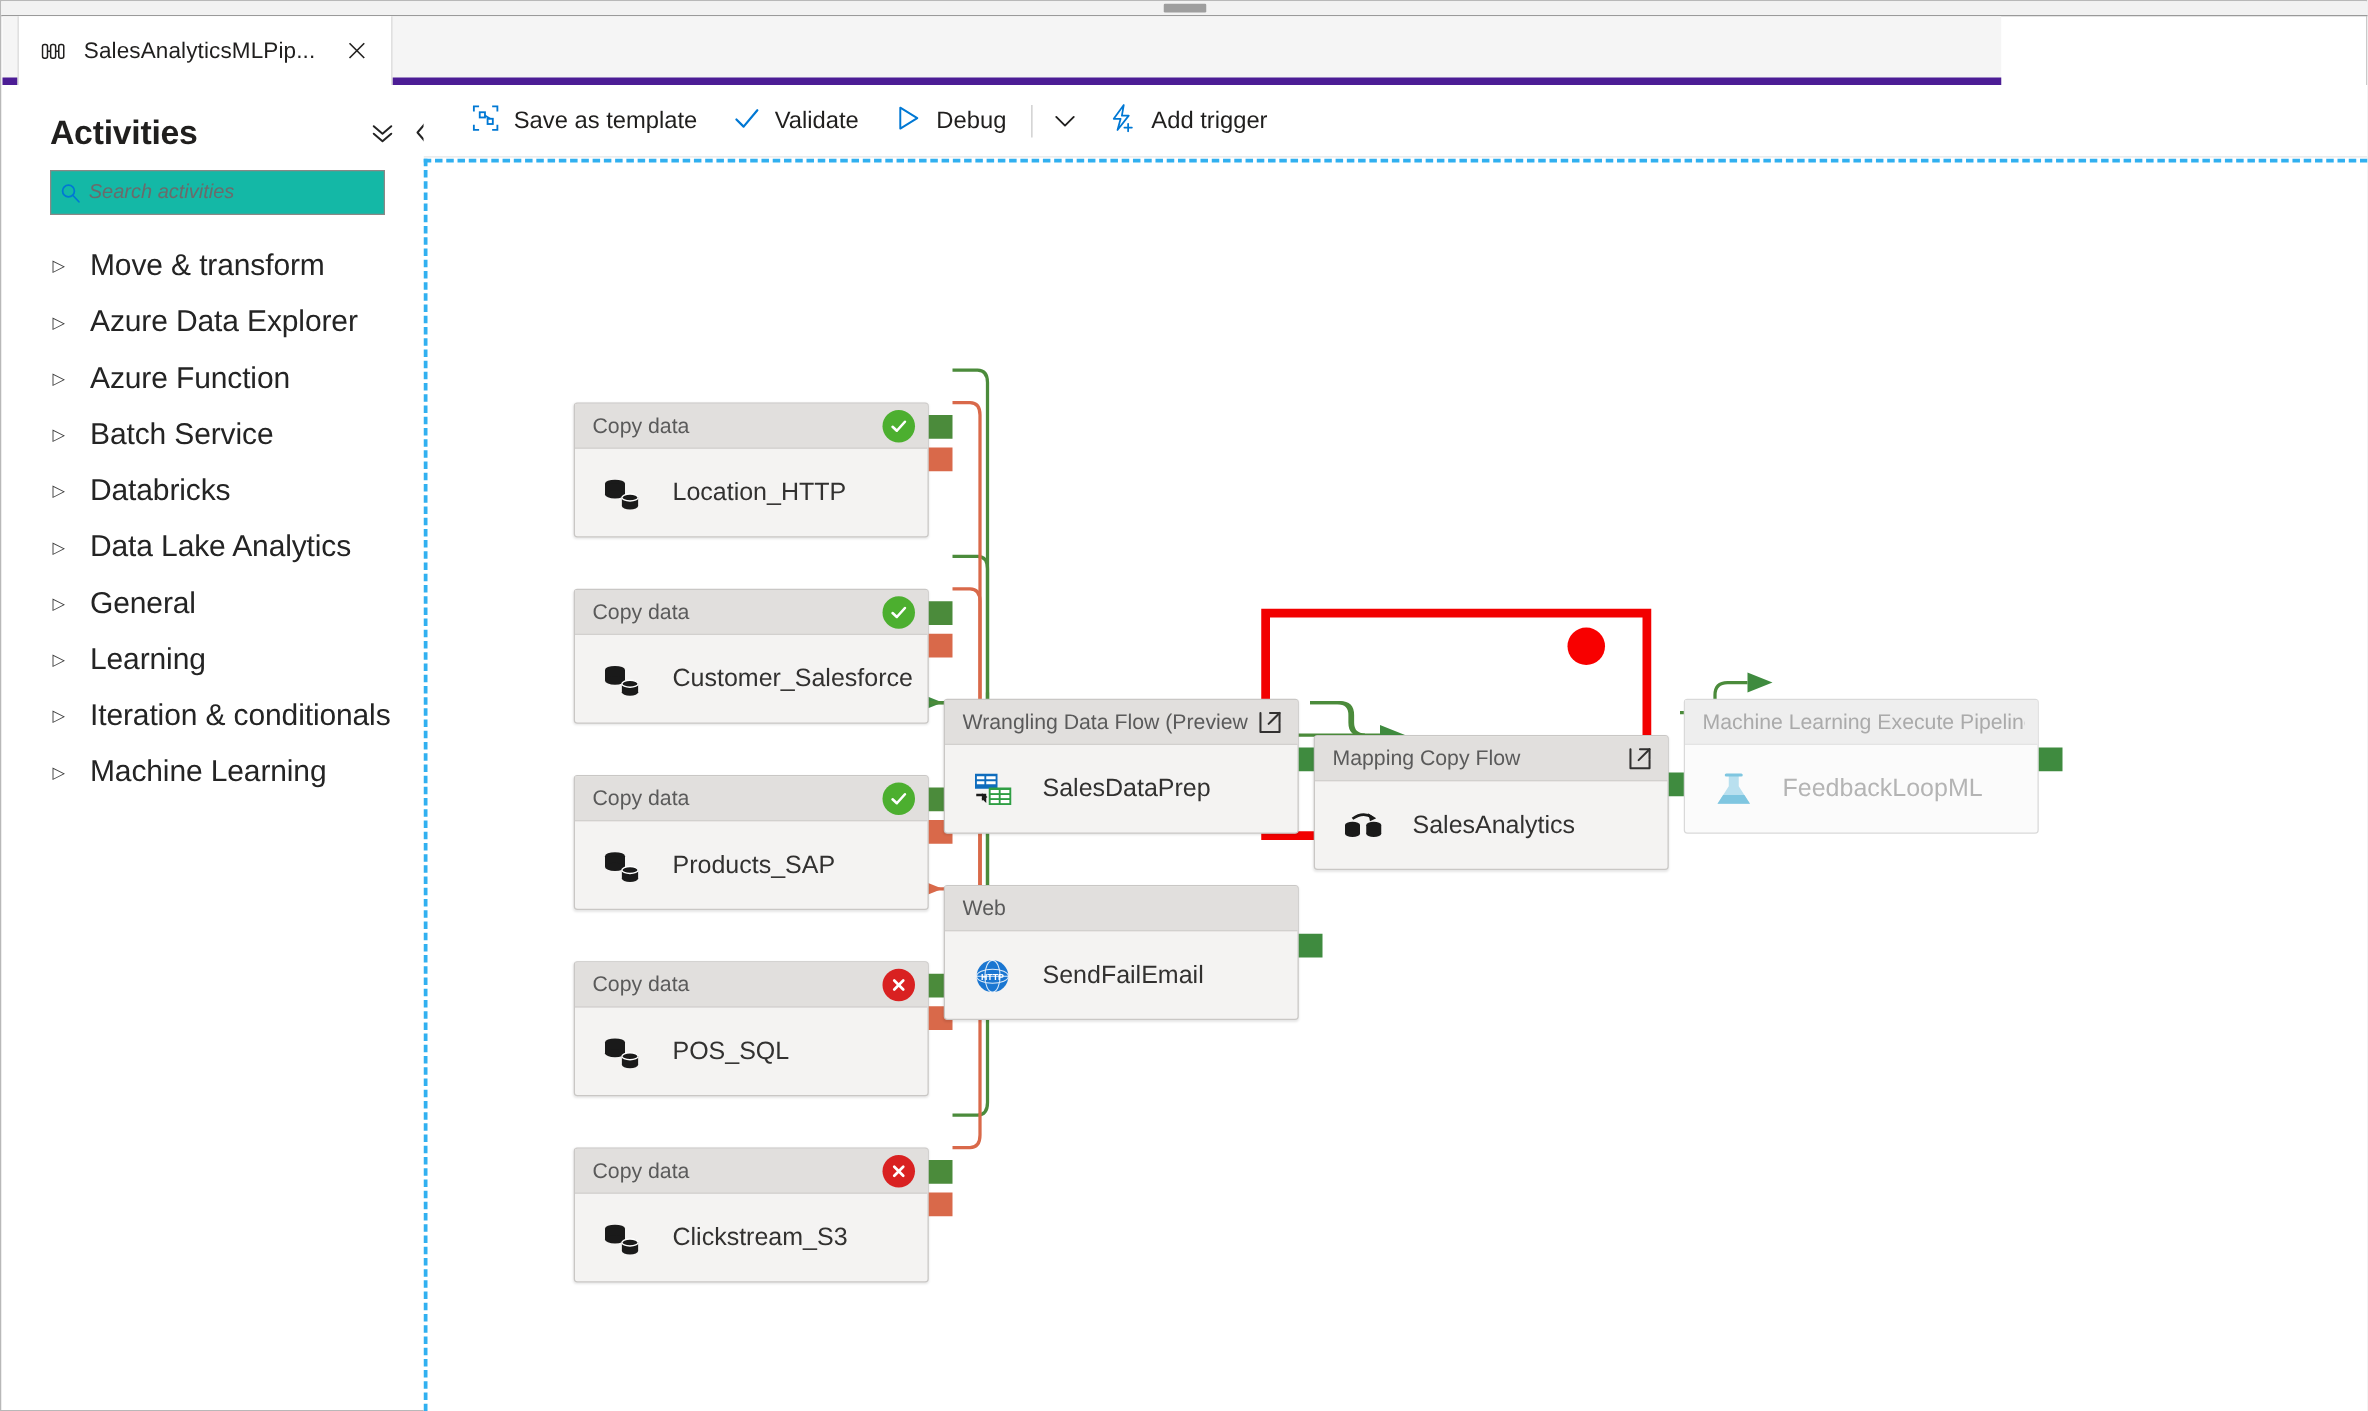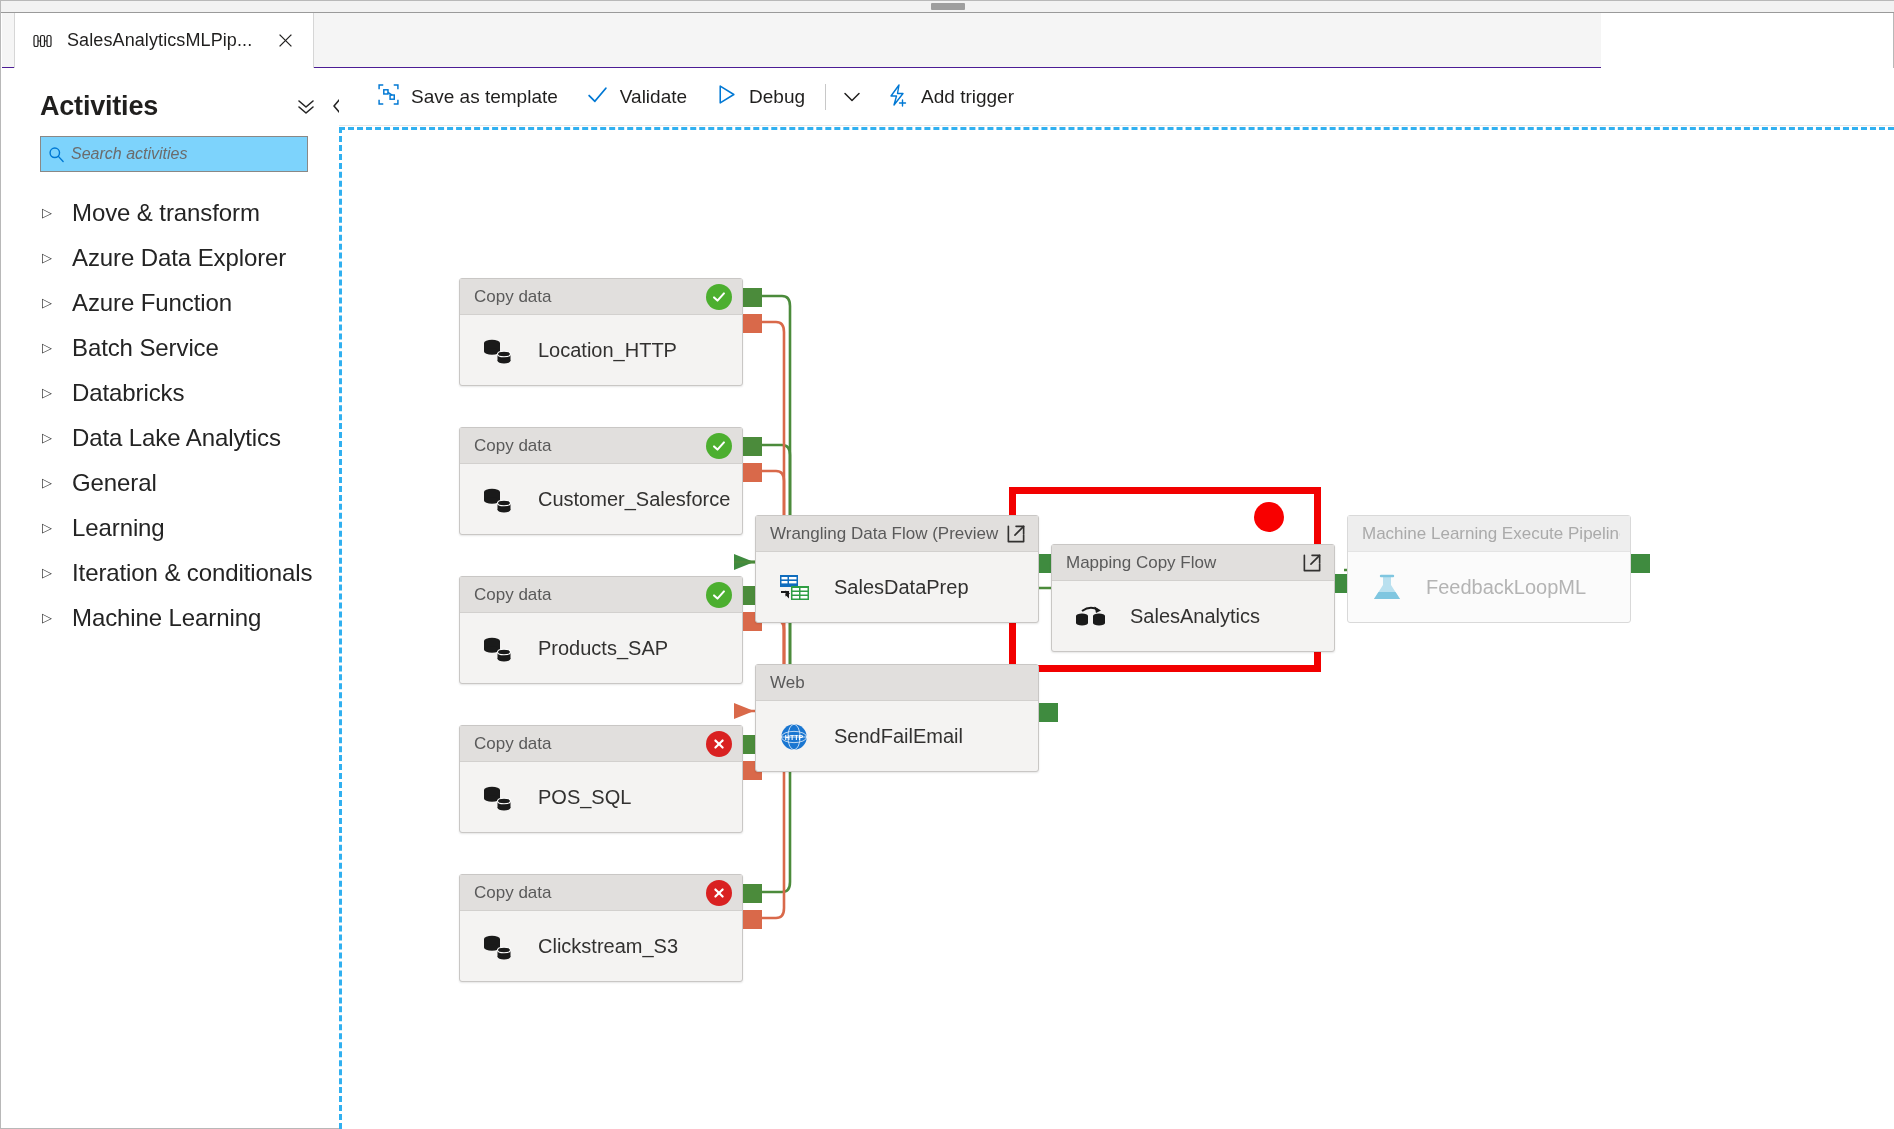--- a/index.html
+++ b/index.html
@@ -28,21 +28,21 @@
     position: absolute; left: 50%; top: 2px;
     width: 34px; height: 7px; margin-left: -17px;
     background: #9e9e9e; border-radius: 1px;
   }
 
   
   .tabstrip {
     position: absolute; left: 1px; top: 12px;
     width: 1599px; height: 55px;
     background: #f5f5f5;
-    border-bottom: 1px solid #4c1d95;
+    border-bottom: 6px solid #4c1d95;
   }
   .tab {
     position: absolute; left: 12px; top: 0;
     height: 55px; min-width: 300px;
     background: #ffffff;
     border-right: 1px solid #d6d6d6;
     border-left: 1px solid #d6d6d6;
     display: flex; align-items: center;
     padding: 0 16px 0 18px;
     gap: 14px;
@@ -78,21 +78,21 @@
   .head-btn {
     width: 30px; height: 30px; margin-left: 4px;
     display: flex; align-items: center; justify-content: center;
     color: #242424; cursor: pointer;
   }
   .search-wrap { padding: 10px 30px 0 38px; }
   .search-box {
     position: relative;
     width: 268px; height: 36px;
     border: 1px solid #8a8886;
-    background: #7dd3fc;
+    background: #14b8a6;
     display: flex; align-items: center;
   }
   .search-icon {
     width: 30px; display: flex; align-items: center; justify-content: center;
     flex: none; color: #0078d4;
   }
   .search-input {
     flex: 1; border: 0; outline: 0; background: transparent;
     font-family: "Liberation Sans", sans-serif;
     font-size: 16px; font-style: italic; color: #4a4a4a;
@@ -153,20 +153,21 @@
   .canvas-inner { position: absolute; inset: 0; }
 
   
   .node {
     position: absolute;
     width: 284px; height: 108px;
     background: #f4f3f2;
     border: 1px solid #c9c7c5;
     border-radius: 3px;
     box-shadow: 0 1px 2px rgba(0,0,0,.10);
+    margin-top: 44px;
   }
   .node-head {
     position: relative;
     height: 36px;
     background: #e1dfdd;
     border-bottom: 1px solid #d2d0ce;
     display: flex; align-items: center;
     padding: 0 10px 0 14px;
   }
   .node-type {

